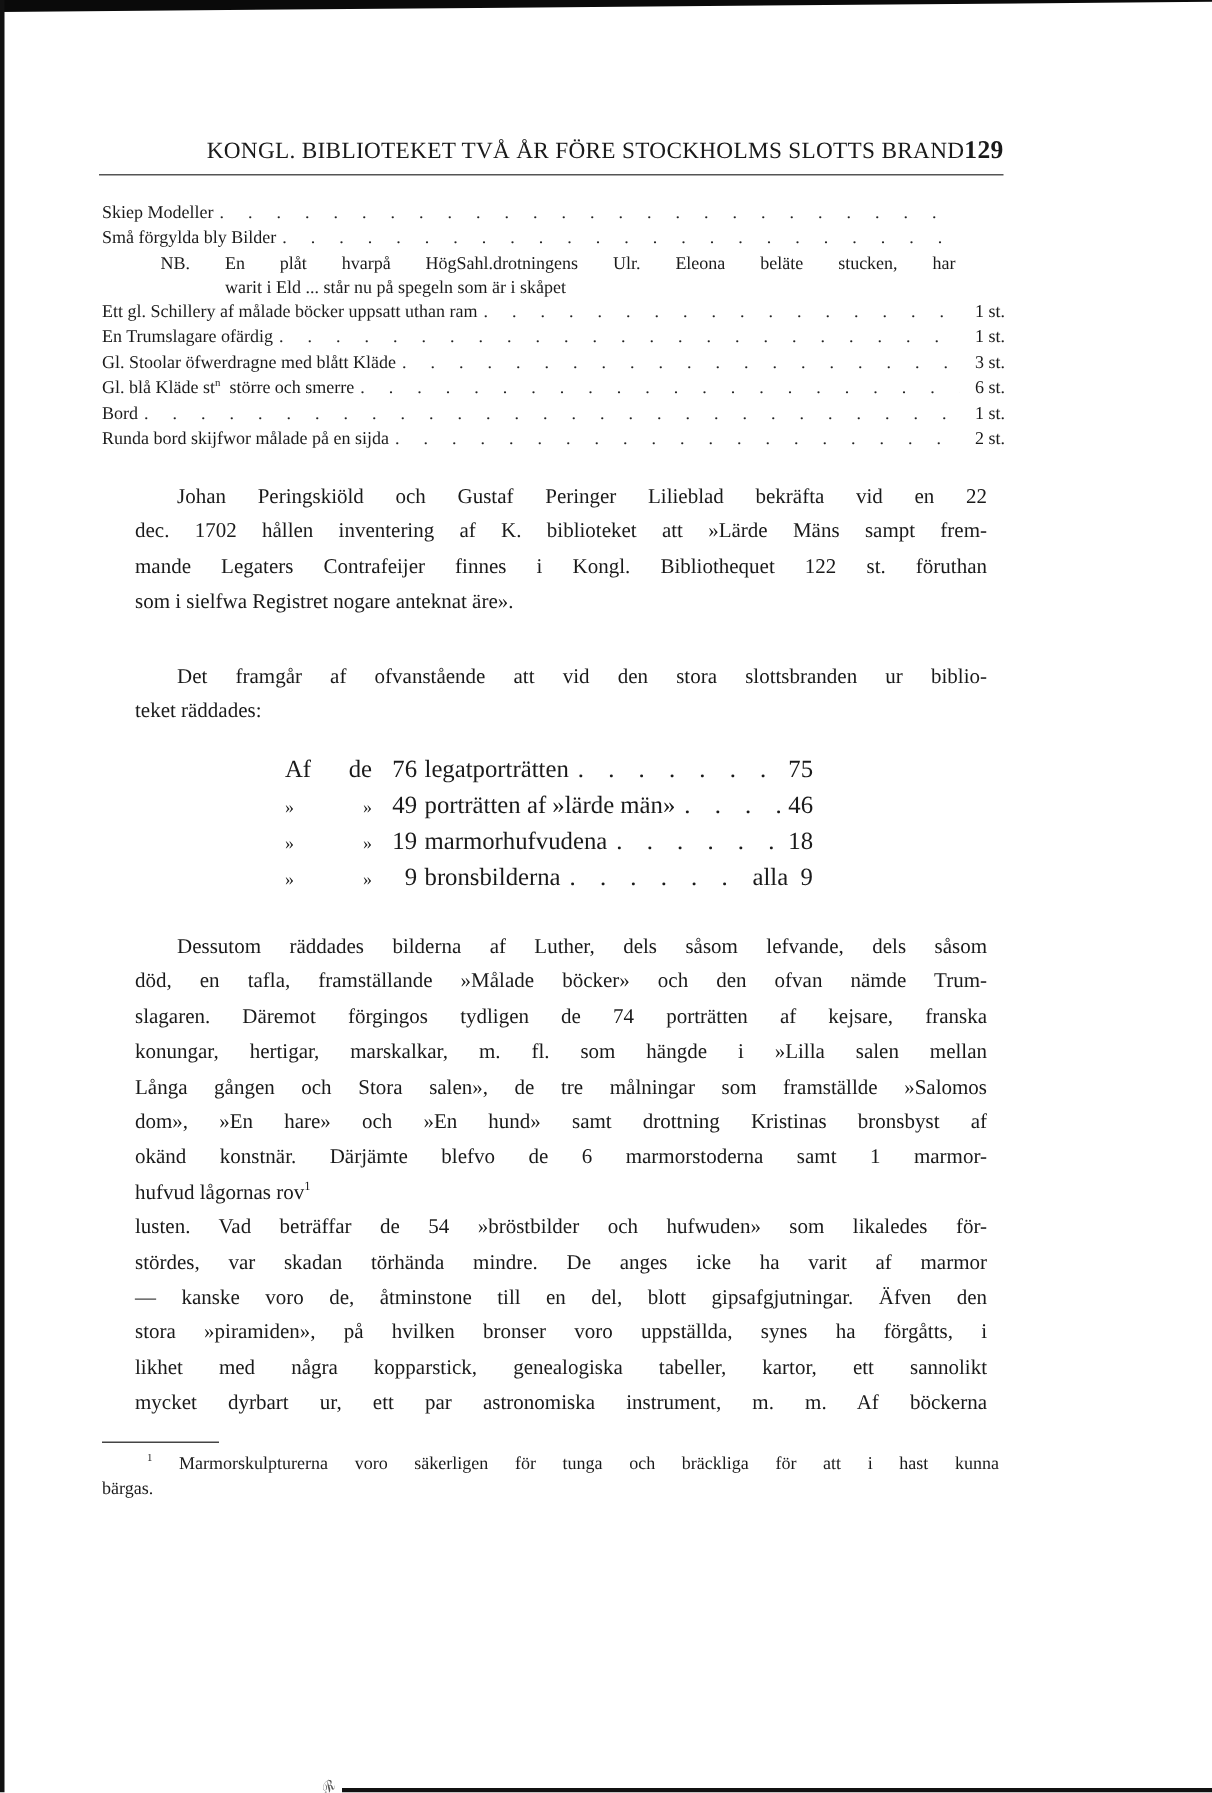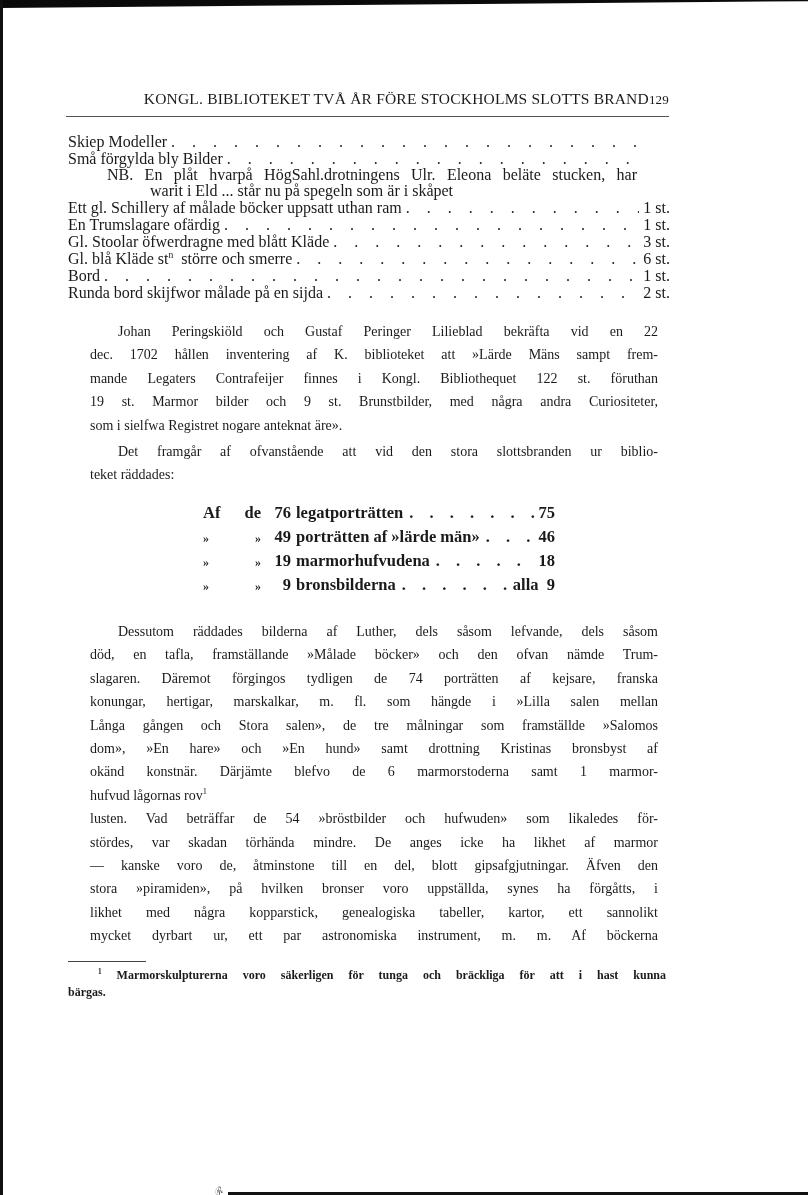--- a/index.html
+++ b/index.html
@@ -21,25 +21,25 @@
   }
   .scan-mark {
     position: absolute; left: 214px; top: 1184px; font-size: 10px; color: #555;
     transform: rotate(-40deg);
   }
   .running-head {
     position: absolute; left: 90px; top: 90px; width: 579px;
     display: flex; justify-content: flex-end; align-items: baseline;
     font-size: 15.5px; letter-spacing: 0.2px;
   }
-  .running-head .num { font-size: 13px; }
+  .running-head .num { font-size: 17px; font-weight: bold; }
   .head-rule {
     position: absolute; left: 66px; top: 116px; width: 603px; height: 1px; background: #555;
   }
-  .inv { position: absolute; left: 68px; top: 133px; width: 602px; font-size: 16px; }
+  .inv { position: absolute; left: 68px; top: 133px; width: 602px; font-size: 12px; }
   .inv-row {
     display: flex; align-items: baseline; height: 17px; line-height: 17px;
   }
   .inv-row .lbl { white-space: nowrap; }
   .inv-row .dots {
     flex: 1; overflow: hidden; white-space: nowrap; letter-spacing: 6.5px;
     margin: 0 4px; color: #222;
   }
   .inv-row .qty { white-space: nowrap; min-width: 26px; text-align: right; }
   .inv-note {
@@ -47,34 +47,34 @@
     width: 530px;
   }
   .inv-note2 { padding-left: 82px; line-height: 16px; }
   .para {
     position: absolute; left: 90px; width: 568px; font-size: 14px; line-height: 23.4px;
     text-align: justify; text-indent: 28px; margin: 0;
   }
   .para .line { display: block; text-align: justify; text-align-last: justify; text-indent: 0; }
   .para .line.first { text-indent: 28px; }
   .para .line.last { text-align-last: left; }
-  .tbl { position: absolute; left: 203px; top: 503px; width: 352px; font-size: 16.5px; font-weight: bold; }
+  .tbl { position: absolute; left: 190px; top: 503px; width: 352px; font-size: 16.5px; }
   .tbl-row { display: flex; align-items: baseline; height: 24px; }
   .tbl-row .pre { width: 58px; display: flex; justify-content: space-between; padding-right: 6px; white-space: nowrap; }
   .tbl-row .pre span { font-size: 12px; }
   .tbl-row .pre.af span { font-size: 16.5px; }
   .tbl-row .n { width: 24px; text-align: right; margin-right: 5px; }
   .tbl-row .desc { white-space: nowrap; }
   .tbl-row .dots { flex: 1; overflow: hidden; white-space: nowrap; letter-spacing: 6px; margin: 0 2px 0 6px; }
   .tbl-row .val { white-space: nowrap; }
   .fn-rule { position: absolute; left: 68px; top: 961px; width: 78px; height: 1px; background: #444; }
   .footnote {
     position: absolute; left: 68px; top: 967px; width: 598px; font-size: 12px; line-height: 17px;
   }
-  .footnote .line { display: block; text-align: justify; text-align-last: justify; font-weight: bold; }
+  .footnote .line { display: block; text-align: justify; text-align-last: justify; }
   .footnote .line.first { padding-left: 30px; }
   .footnote .line.last { text-align-last: left; }
   sup { font-size: 0.6em; vertical-align: super; line-height: 0; }
 </style>
 </head>
 <body>
 
 <div class="scan-top"></div>
 <div class="scan-left"></div>
 <div class="scan-bottom"></div>
@@ -128,21 +128,20 @@
     <span class="lbl">Runda bord skijfwor målade på en sijda</span>
     <span class="dots">. . . . . . . . . . . . . . . . . . . . . . . . . . . . . . . . . . . . . . . . . . . . . . . . . . . . . . . .</span>
     <span class="qty">2 st.</span>
   </div>
 </div>
 
 <p class="para" style="top:320px; text-indent:0">
   <span class="line first">Johan Peringskiöld och Gustaf Peringer Lilieblad bekräfta vid en 22</span>
   <span class="line">dec. 1702 hållen inventering af K. biblioteket att »Lärde Mäns sampt frem-</span>
   <span class="line">mande Legaters Contrafeijer finnes i Kongl. Bibliothequet 122 st. föruthan</span>
-  <span class="line">19 st. Marmor bilder och 9 st. Brunstbilder, med några andra Curiositeter,</span>
   <span class="line last">som i sielfwa Registret nogare anteknat äre».</span>
 </p>
 
 <p class="para" style="top:440px; text-indent:0">
   <span class="line first">Det framgår af ofvanstående att vid den stora slottsbranden ur biblio-</span>
   <span class="line last">teket räddades:</span>
 </p>
 
 <div class="tbl">
   <div class="tbl-row">
@@ -192,21 +191,21 @@
   <span class="line">död, en tafla, framställande »Målade böcker» och den ofvan nämde Trum-</span>
   <span class="line">slagaren. Däremot förgingos tydligen de 74 porträtten af kejsare, franska</span>
   <span class="line">konungar, hertigar, marskalkar, m. fl. som hängde i »Lilla salen mellan</span>
   <span class="line">Långa gången och Stora salen», de tre målningar som framställde »Salomos</span>
   <span class="line">dom», »En hare» och »En hund» samt drottning Kristinas bronsbyst af</span>
   <span class="line">okänd konstnär. Därjämte blefvo de 6 marmorstoderna samt 1 marmor-</span>
   <span class="line" style="display:flex; justify-content:space-between;">
       <span><span>hufvud lågornas rov</span><sup>1</sup></span>
     </span>
   <span class="line">lusten. Vad beträffar de 54 »bröstbilder och hufwuden» som likaledes för-</span>
-  <span class="line">stördes, var skadan törhända mindre. De anges icke ha likhet af marmor</span>
+  <span class="line">stördes, var skadan törhända mindre. De anges icke ha varit af marmor</span>
   <span class="line">— kanske voro de, åtminstone till en del, blott gipsafgjutningar. Äfven den</span>
   <span class="line">stora »piramiden», på hvilken bronser voro uppställda, synes ha förgåtts, i</span>
   <span class="line">likhet med några kopparstick, genealogiska tabeller, kartor, ett sannolikt</span>
   <span class="line">mycket dyrbart ur, ett par astronomiska instrument, m. m. Af böckerna</span>
 </p>
 
 <div class="fn-rule"></div>
 <div class="footnote">
   <span class="line first"><sup>1</sup> <span>Marmorskulpturerna voro säkerligen för tunga och bräckliga för att i hast kunna</span></span>
   <span class="line last">bärgas.</span>

